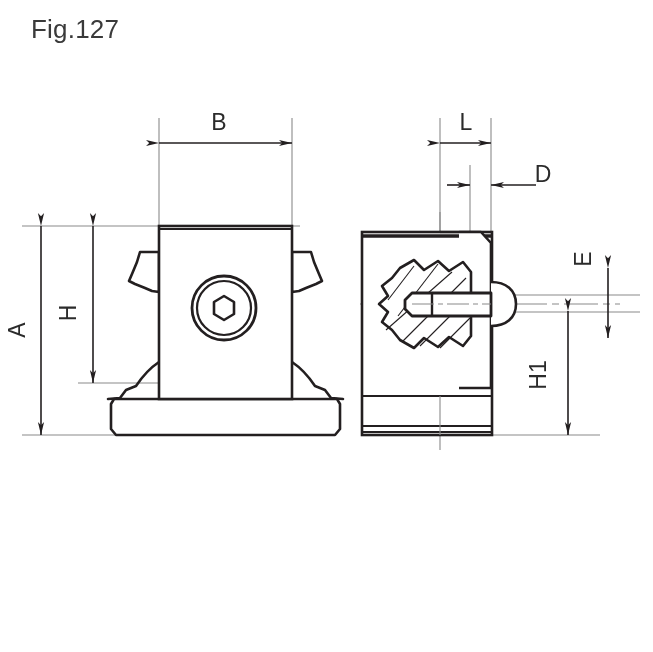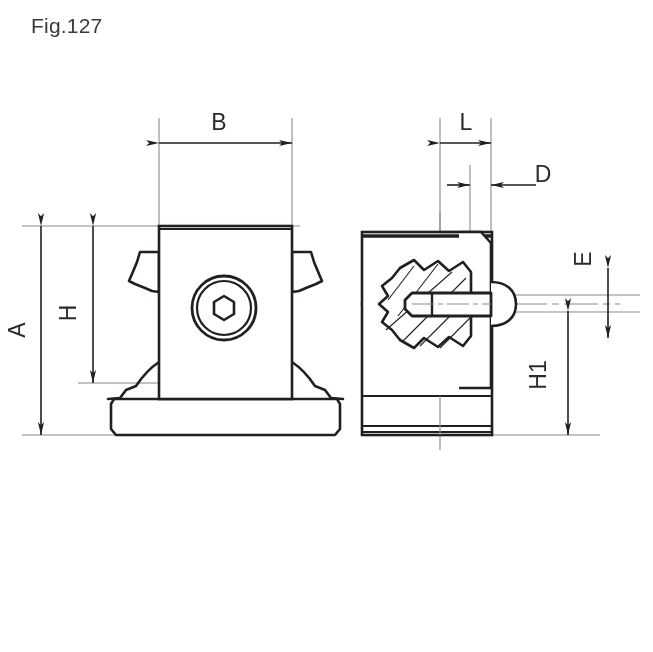--- a/index.html
+++ b/index.html
@@ -16,21 +16,21 @@
     width: 653px;
     height: 652px;
     background: #ffffff;
     overflow: hidden;
   }
   #fig-label {
     position: absolute;
     left: 31px;
     top: 14px;
     font-family: "Liberation Sans", sans-serif;
-    font-size: 21px;
+    font-size: 26px;
     letter-spacing: 0.2px;
     color: #3a3a3a;
     white-space: nowrap;
     user-select: none;
   }
   #drawing-svg {
     position: absolute;
     left: 0;
     top: 0;
     width: 653px;

